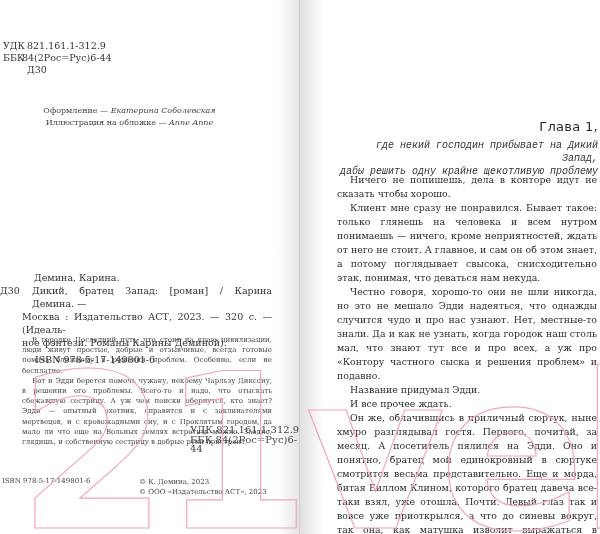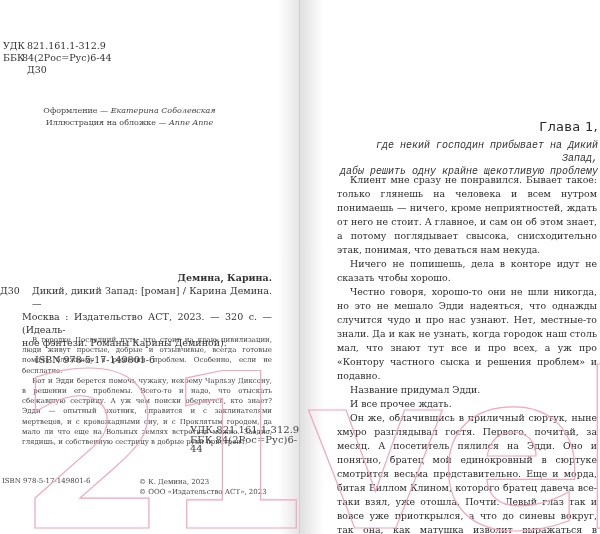--- a/index.html
+++ b/index.html
@@ -28,21 +28,21 @@
 
     
     .udk-block { position: absolute; left: 3px; top: 40px; font-size: 9.5px; line-height: 12px; color: #333; }
     .udk-row { display: flex; }
     .udk-key { width: 19px; }
     .udk-indent { padding-left: 19px; }
     .credits { position: absolute; left: 0; width: 259px; top: 105px; text-align: center; font-size: 8px; line-height: 12px; color: #444; }
     .credits i { font-style: italic; }
     .rights { position: absolute; left: 20px; width: 240px; top: 150px; text-align: justify; font-size: 7.5px; line-height: 11px; color: #444; text-indent: 8px; }
     .biblio { position: absolute; left: 0; top: 271px; width: 272px; font-size: 9.5px; line-height: 13px; color: #333; }
-    .biblio-author { margin-left: 34px; font-weight: bold; text-align: right; }
+    .biblio-author { margin-left: 34px; font-weight: normal; }
     .biblio-row { display: flex; }
     .biblio-code { width: 22px; flex: none; }
     .biblio-body { flex: 1; text-align: justify; }
     .biblio-body .ind { padding-left: 10px; }
     .isbn-line { margin-left: 35px; margin-top: 4px; font-size: 9.5px; }
     .annot { position: absolute; left: 22px; top: 335px; width: 250px; font-size: 7px; line-height: 10.2px; color: #444; text-align: justify; }
     .annot p { margin: 0; text-indent: 10px; }
     .udk-small { position: absolute; left: 190px; top: 425px; font-size: 10px; line-height: 9.5px; color: #444; }
     .isbn-bottom { position: absolute; left: 2px; top: 477px; font-size: 7px; color: #444; }
     .copyright { position: absolute; left: 139px; top: 477px; font-size: 7px; line-height: 10px; color: #444; }
@@ -86,21 +86,21 @@
         <span>Иллюстрация на обложке — </span><i>Anne Anne</i>
       </div>
     </div>
 
 
     <div class="biblio">
       <div class="biblio-author">Демина, Карина.</div>
       <div class="biblio-row">
         <span class="biblio-code">Д30</span>
         <div class="biblio-body">
-          <div class="ind">Дикий, дикий Запад: [роман] / Карина Демина. —</div>
+          <div class="ind">Дикий, братец Запад: [роман] / Карина Демина. —</div>
           <div>Москва : Издательство АСТ, 2023. — 320 с. — (Идеаль-</div>
           <div>ное фэнтези. Романы Карины Деминой).</div>
         </div>
       </div>
       <div class="isbn-line">ISBN 978-5-17-149801-6</div>
     </div>
 
     <div class="annot">
       <p>В городке Последний путь, что стоит на краю цивилизации, люди живут простые, добрые и отзывчивые, всегда готовые помочь ближнему в решении проблем. Особенно, если не бесплатно.</p>
       <p>Вот и Эдди берется помочь чужаку, некоему Чарльзу Диксону, в решении его проблемы. Всего-то и надо, что отыскать сбежавшую сестрицу. А уж чем поиски обернутся, кто знает? Эдди — опытный охотник, справится и с заклинателями мертвецов, и с кровожадными сиу, и с Проклятым городом, да мало ли что еще на Вольных землях встретить можно. Заодно, глядишь, и собственную сестрицу в добрые руки пристроит.</p>
@@ -124,22 +124,22 @@
   <div class="page page-right">
     <div class="spine-shadow-right"></div>
 
     <div class="chapter-title">Глава 1,</div>
     <div class="chapter-sub">
       <div>где некий господин прибывает на Дикий Запад,</div>
       <div>дабы решить одну крайне щекотливую проблему</div>
     </div>
 
     <div class="body-text">
+      <p>Ничего не попишешь, дела в конторе идут не сказать чтобы хорошо.</p>
       <p>Клиент мне сразу не понравился. Бывает такое: только глянешь на человека и всем нутром понимаешь — ничего, кроме неприятностей, ждать от него не стоит. А главное, и сам он об этом знает, а потому поглядывает свысока, снисходительно этак, понимая, что деваться нам некуда.</p>
-      <p>Ничего не попишешь, дела в конторе идут не сказать чтобы хорошо.</p>
       <p>Честно говоря, хорошо-то они не шли никогда, но это не мешало Эдди надеяться, что однажды случится чудо и про нас узнают. Нет, местные-то знали. Да и как не узнать, когда городок наш столь мал, что знают тут все и про всех, а уж про «Контору частного сыска и решения проблем» и подавно.</p>
       <p>Название придумал Эдди.</p>
       <p>И все прочее ждать.</p>
       <p><span>Он же, облачившись в приличный сюртук, ныне хмуро разглядывал гостя. Первого, почитай, за месяц. А посетитель пялился на Эдди. Оно и понятно, братец мой единокровный в сюртуке смотрится весьма представительно. Еще и морда, битая Биллом Клином, которого братец давеча все-таки взял, уже отошла. Почти. Левый глаз так и вовсе уже приоткрылся, а что до синевы вокруг, так она, как матушка изволит выражаться в хорошие дни, весьма даже </span></p>
 
     </div>
   </div>
 
   <svg class="watermark" viewBox="0 0 600 534" xmlns="http://www.w3.org/2000/svg">
     <text x="18" y="528" font-family="DejaVu Sans, sans-serif" font-size="215" font-weight="bold" letter-spacing="-6" fill="none" stroke="#f4a6bd" stroke-width="1.2">21vek.by</text>

